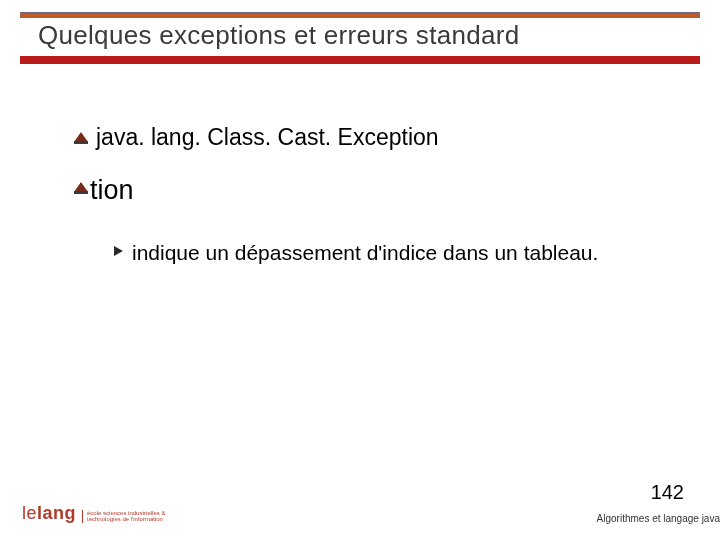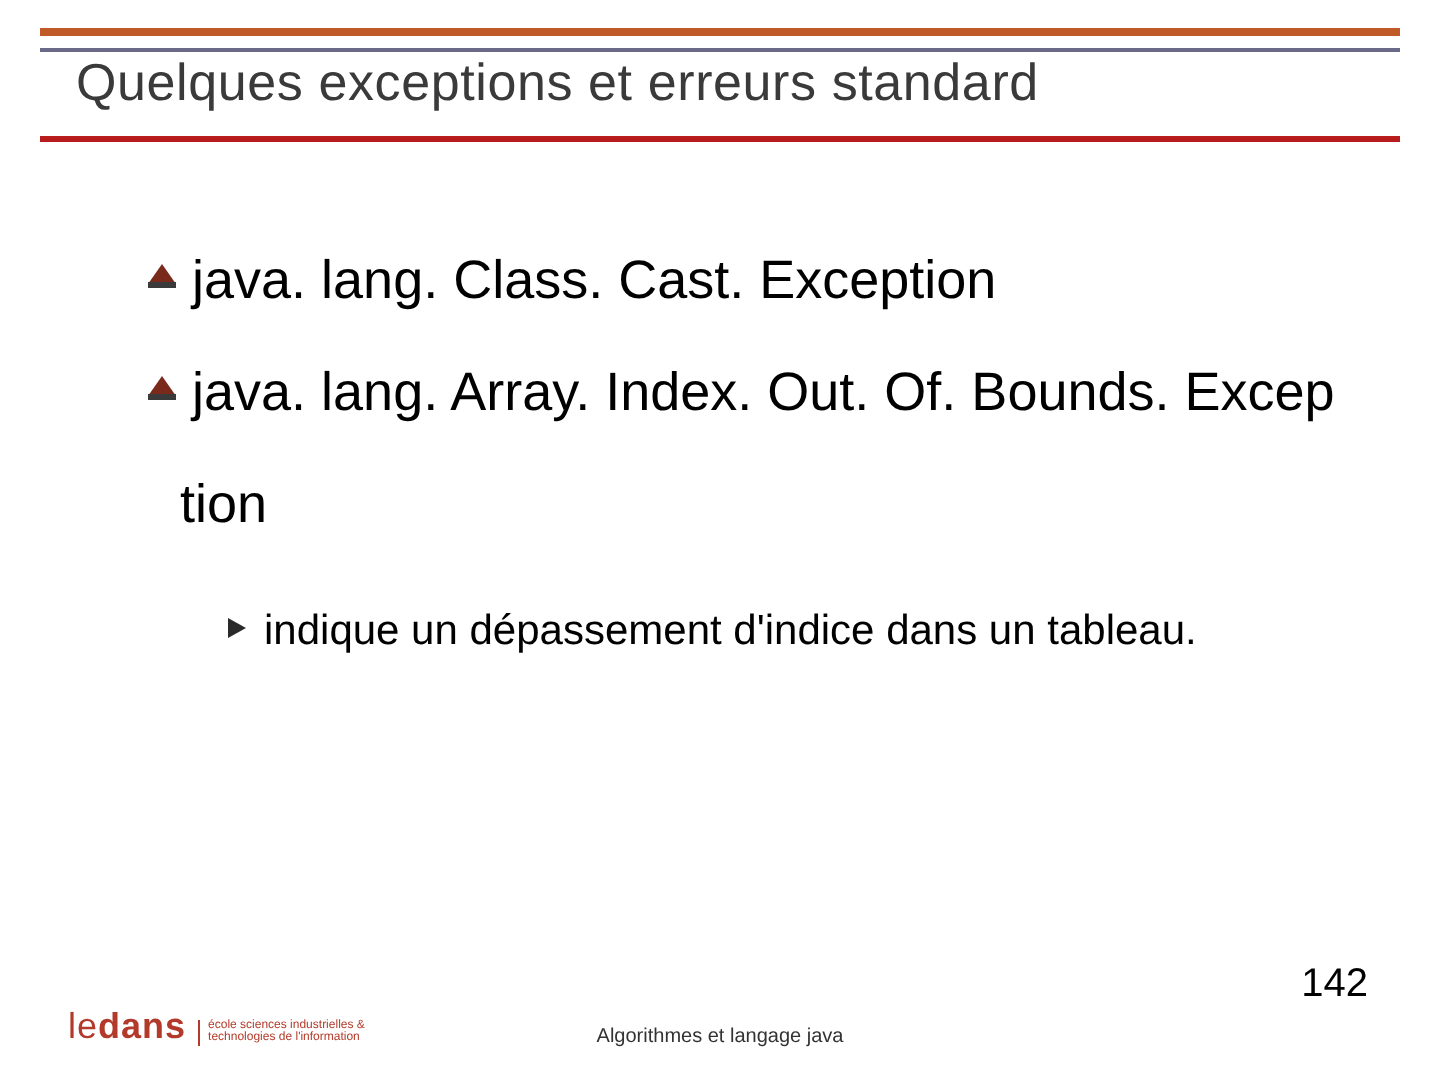--- a/index.html
+++ b/index.html
@@ -15,44 +15,44 @@
   .top-rule-outer {
     position: absolute;
     top: 14px;
     left: 20px;
     right: 20px;
     height: 4px;
     background: #c05a28;
   }
   .title-band {
     position: absolute;
-    top: 24px;
+    top: 12px;
     left: 20px;
     right: 20px;
     height: 42px;
     border-top: 2px solid #6a6a88;
-    border-bottom: 3px solid #b91c1c;
+    border-bottom: 8px solid #b91c1c;
     display: flex;
-    align-items: flex-start;
+    align-items: center;
   }
   .title-text {
     font-size: 26px;
     color: #3a3a3a;
     padding-left: 18px;
     letter-spacing: 0.3px;
   }
   .content {
     position: absolute;
     top: 120px;
     left: 96px;
     right: 30px;
     color: #000;
   }
   .l1 {
-    font-size: 27px;
+    font-size: 23px;
     line-height: 1.55;
     margin-bottom: 14px;
     position: relative;
   }
   .l1-cont {
     font-size: 27px;
     line-height: 1.55;
     margin-bottom: 28px;
     margin-left: -6px;
   }
@@ -95,21 +95,21 @@
     width: 0; height: 0;
     border-top: 5px solid transparent;
     border-bottom: 5px solid transparent;
     border-left: 9px solid #2a2a2a;
   }
   .footer-text {
     position: absolute;
     bottom: 16px;
     left: 0;
     width: 100%;
-    text-align: center;
+    text-align: right;
     font-size: 10px;
     color: #333;
   }
   .page-num {
     position: absolute;
     bottom: 36px;
     right: 36px;
     font-size: 20px;
     color: #000;
   }
@@ -119,21 +119,21 @@
     left: 22px;
     display: flex;
     align-items: flex-end;
     gap: 6px;
   }
   .logo-word {
     font-size: 18px;
     color: #b33a2a;
     letter-spacing: 0.5px;
   }
-  .logo-word .l-le { font-weight: 300; margin-left: 12px; }
+  .logo-word .l-le { font-weight: 300; }
   .logo-word .l-cnam { font-weight: 600; }
   .logo-sub {
     font-size: 6px;
     line-height: 1.1;
     color: #b33a2a;
     border-left: 1px solid #b33a2a;
     padding-left: 4px;
     margin-bottom: 1px;
   }
 </style>
@@ -154,39 +154,38 @@
         <span class="bar"></span>
     </span>
     <span>java. lang. Class. Cast. Exception</span>
   </div>
 
   <div class="l1">
     <span class="bullet-img">
       <span class="tri"></span>
         <span class="bar"></span>
     </span>
-    <span>java. lang. Array. Index. Out. Of. Bounds. Excep</span>
   </div>
   <div class="l1-cont">
     <span>tion</span>
   </div>
 
   <div class="sub">
     <div class="sub-item">
       <span class="sub-arrow"></span>
       <span>indique un dépassement d'indice dans un tableau.</span>
     </div>
   </div>
 
 </div>
 
 <div class="page-num">142</div>
 <div class="footer-text">Algorithmes et langage java</div>
 
 <div class="logo">
   <span class="logo-word">
-    <span class="l-le">le</span><span class="l-cnam">dans</span>
+    <span class="l-le">le</span><span class="l-cnam">lang</span>
   </span>
   <span class="logo-sub">
     <span>école sciences industrielles &amp;</span><br>
     <span>technologies de l'information</span>
   </span>
 </div>
 
 </body></html>

